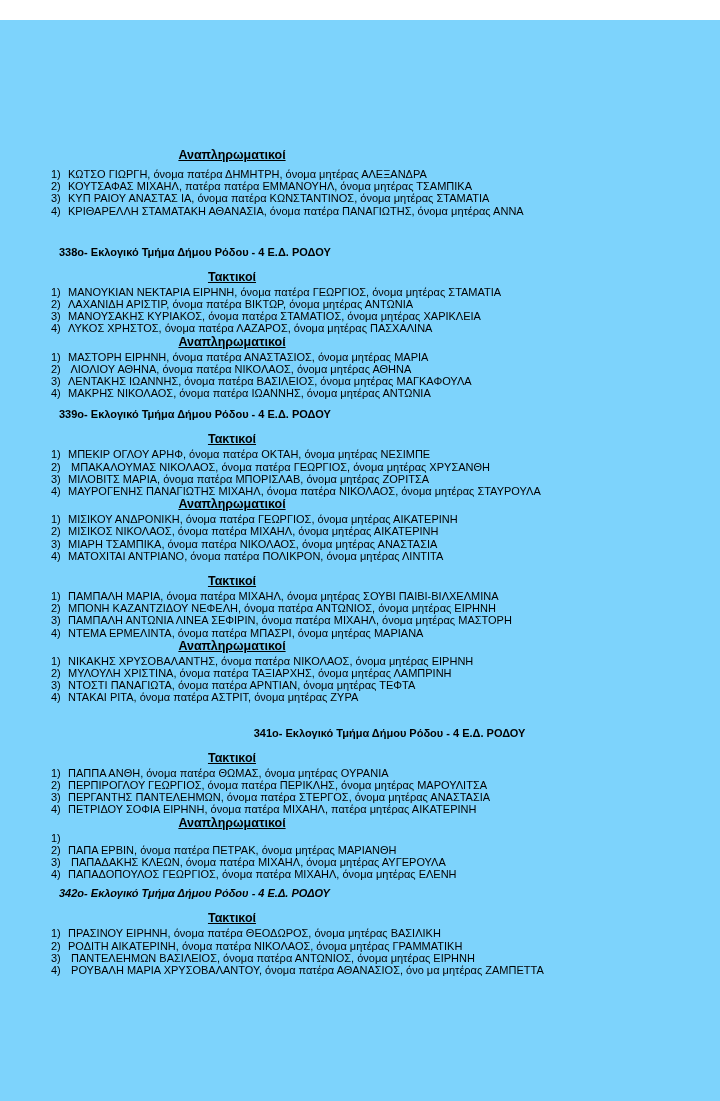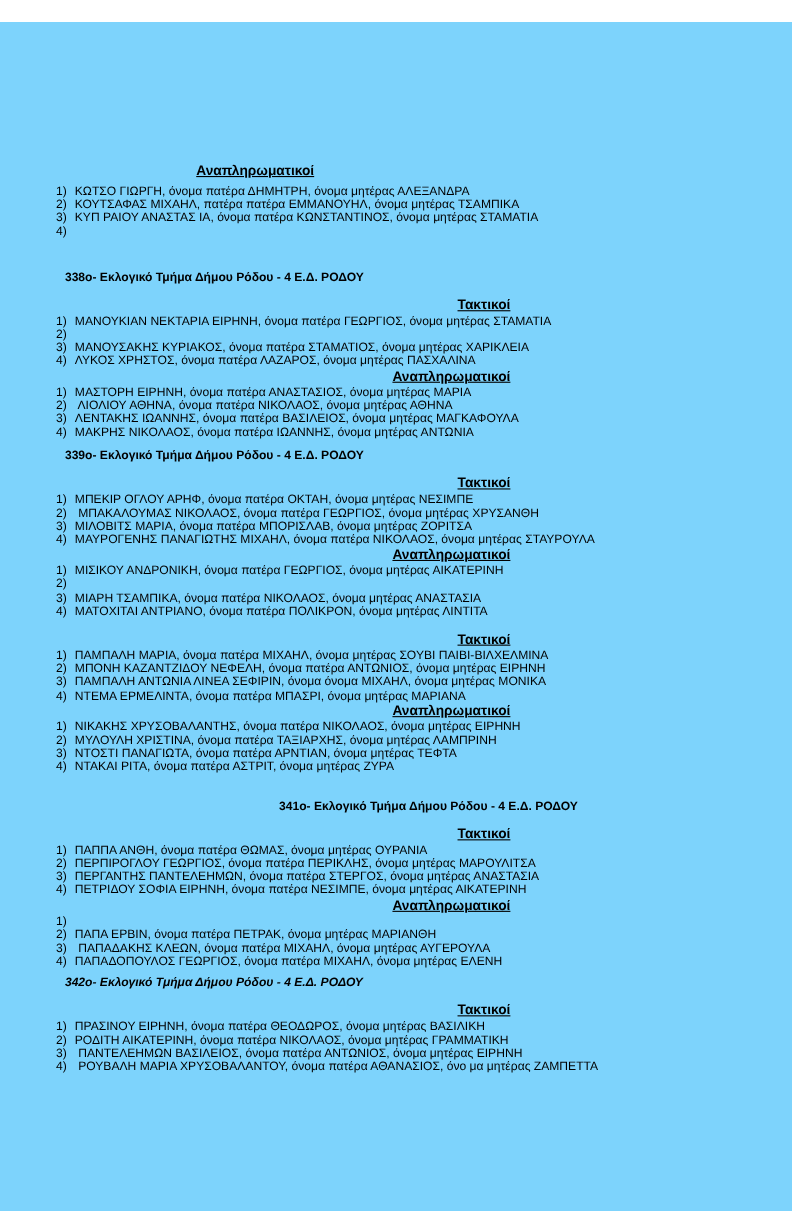--- a/index.html
+++ b/index.html
@@ -45,21 +45,21 @@
     width: 17px;
     flex: 0 0 17px;
   }
   .item .txt { white-space: pre; }
 
   
   .intro .subheading { margin-top: 128px; }
   .intro .list { margin-top: 5px; }
 
   .section .section-title { margin-top: 9px; }
-  .section .subheading { margin-top: 12px; text-align: right; }
+  .section .subheading { margin-top: 12px; }
   .section .subheading.sub-b { margin-top: 0; }
 
   .section.gap-xl .section-title { margin-top: 29px; }
   .section.gap-lg .section-title { margin-top: 23px; text-align: center; }
   .section.gap-sm .section-title { margin-top: 7px; font-style: italic; }
 </style>
 </head>
 <body>
 
 <div class="page">
@@ -75,34 +75,36 @@
         <div class="item">
             <span class="num">2)</span>
             <span class="txt">ΚΟΥΤΣΑΦΑΣ ΜΙΧΑΗΛ, πατέρα πατέρα ΕΜΜΑΝΟΥΗΛ, όνομα μητέρας ΤΣΑΜΠΙΚΑ</span>
           </div>
         <div class="item">
             <span class="num">3)</span>
             <span class="txt">ΚΥΠ ΡΑΙΟΥ ΑΝΑΣΤΑΣ ΙΑ, όνομα πατέρα ΚΩΝΣΤΑΝΤΙΝΟΣ, όνομα μητέρας ΣΤΑΜΑΤΙΑ</span>
           </div>
         <div class="item">
             <span class="num">4)</span>
+            <span class="txt">ΚΡΙΘΑΡΕΛΛΗ ΣΤΑΜΑΤΑΚΗ ΑΘΑΝΑΣΙΑ, όνομα πατέρα ΠΑΝΑΓΙΩΤΗΣ, όνομα μητέρας ΑΝΝΑ</span>
           </div>
       </div>
     </div>
 
     <div class="section gap-xl">
       <div class="section-title">338ο- Εκλογικό Τμήμα Δήμου Ρόδου - 4 Ε.Δ. ΡΟΔΟΥ</div>
       <div class="subheading sub-a">Τακτικοί</div>
       <div class="list">
         <div class="item">
             <span class="num">1)</span>
             <span class="txt">ΜΑΝΟΥΚΙΑΝ ΝΕΚΤΑΡΙΑ ΕΙΡΗΝΗ, όνομα πατέρα ΓΕΩΡΓΙΟΣ, όνομα μητέρας ΣΤΑΜΑΤΙΑ</span>
           </div>
         <div class="item">
             <span class="num">2)</span>
+            <span class="txt">ΛΑΧΑΝΙΔΗ ΑΡΙΣΤΙΡ, όνομα πατέρα ΒΙΚΤΩΡ, όνομα μητέρας ΑΝΤΩΝΙΑ</span>
           </div>
         <div class="item">
             <span class="num">3)</span>
             <span class="txt">ΜΑΝΟΥΣΑΚΗΣ ΚΥΡΙΑΚΟΣ, όνομα πατέρα ΣΤΑΜΑΤΙΟΣ, όνομα μητέρας ΧΑΡΙΚΛΕΙΑ</span>
           </div>
         <div class="item">
             <span class="num">4)</span>
             <span class="txt">ΛΥΚΟΣ ΧΡΗΣΤΟΣ, όνομα πατέρα ΛΑΖΑΡΟΣ, όνομα μητέρας ΠΑΣΧΑΛΙΝΑ</span>
           </div>
       </div>
@@ -149,20 +151,21 @@
           </div>
       </div>
       <div class="subheading sub-b">Αναπληρωματικοί</div>
       <div class="list">
         <div class="item">
             <span class="num">1)</span>
             <span class="txt">ΜΙΣΙΚΟΥ ΑΝΔΡΟΝΙΚΗ, όνομα πατέρα ΓΕΩΡΓΙΟΣ, όνομα μητέρας ΑΙΚΑΤΕΡΙΝΗ</span>
           </div>
         <div class="item">
             <span class="num">2)</span>
+            <span class="txt">ΜΙΣΙΚΟΣ ΝΙΚΟΛΑΟΣ, όνομα πατέρα ΜΙΧΑΗΛ, όνομα μητέρας ΑΙΚΑΤΕΡΙΝΗ</span>
           </div>
         <div class="item">
             <span class="num">3)</span>
             <span class="txt">ΜΙΑΡΗ ΤΣΑΜΠΙΚΑ, όνομα πατέρα ΝΙΚΟΛΑΟΣ, όνομα μητέρας ΑΝΑΣΤΑΣΙΑ</span>
           </div>
         <div class="item">
             <span class="num">4)</span>
             <span class="txt">ΜΑΤΟΧΙΤΑΙ ΑΝΤΡΙΑΝΟ, όνομα πατέρα ΠΟΛΙΚΡΟΝ, όνομα μητέρας ΛΙΝΤΙΤΑ</span>
           </div>
       </div>
@@ -174,21 +177,21 @@
         <div class="item">
             <span class="num">1)</span>
             <span class="txt">ΠΑΜΠΑΛΗ ΜΑΡΙΑ, όνομα πατέρα ΜΙΧΑΗΛ, όνομα μητέρας ΣΟΥΒΙ ΠΑΙΒΙ-ΒΙΛΧΕΛΜΙΝΑ</span>
           </div>
         <div class="item">
             <span class="num">2)</span>
             <span class="txt">ΜΠΟΝΗ ΚΑΖΑΝΤΖΙΔΟΥ ΝΕΦΕΛΗ, όνομα πατέρα ΑΝΤΩΝΙΟΣ, όνομα μητέρας ΕΙΡΗΝΗ</span>
           </div>
         <div class="item">
             <span class="num">3)</span>
-            <span class="txt">ΠΑΜΠΑΛΗ ΑΝΤΩΝΙΑ ΛΙΝΕΑ ΣΕΦΙΡΙΝ, όνομα όνομα ΜΙΧΑΗΛ, όνομα μητέρας ΜΟΝΙΚΑ</span>
+            <span class="txt">ΠΑΜΠΑΛΗ ΑΝΤΩΝΙΑ ΛΙΝΕΑ ΣΕΦΙΡΙΝ, όνομα πατέρα ΜΙΧΑΗΛ, όνομα μητέρας ΜΑΣΤΟΡΗ</span>
           </div>
         <div class="item">
             <span class="num">4)</span>
             <span class="txt">ΝΤΕΜΑ ΕΡΜΕΛΙΝΤΑ, όνομα πατέρα ΜΠΑΣΡΙ, όνομα μητέρας ΜΑΡΙΑΝΑ</span>
           </div>
       </div>
       <div class="subheading sub-b">Αναπληρωματικοί</div>
       <div class="list">
         <div class="item">
             <span class="num">1)</span>
@@ -220,21 +223,21 @@
         <div class="item">
             <span class="num">2)</span>
             <span class="txt">ΠΕΡΠΙΡΟΓΛΟΥ ΓΕΩΡΓΙΟΣ, όνομα πατέρα ΠΕΡΙΚΛΗΣ, όνομα μητέρας ΜΑΡΟΥΛΙΤΣΑ</span>
           </div>
         <div class="item">
             <span class="num">3)</span>
             <span class="txt">ΠΕΡΓΑΝΤΗΣ ΠΑΝΤΕΛΕΗΜΩΝ, όνομα πατέρα ΣΤΕΡΓΟΣ, όνομα μητέρας ΑΝΑΣΤΑΣΙΑ</span>
           </div>
         <div class="item">
             <span class="num">4)</span>
-            <span class="txt">ΠΕΤΡΙΔΟΥ ΣΟΦΙΑ ΕΙΡΗΝΗ, όνομα πατέρα ΝΕΣΙΜΠΕ, όνομα μητέρας ΑΙΚΑΤΕΡΙΝΗ</span>
+            <span class="txt">ΠΕΤΡΙΔΟΥ ΣΟΦΙΑ ΕΙΡΗΝΗ, όνομα πατέρα ΜΙΧΑΗΛ, πατέρα μητέρας ΑΙΚΑΤΕΡΙΝΗ</span>
           </div>
       </div>
       <div class="subheading sub-b">Αναπληρωματικοί</div>
       <div class="list">
         <div class="item">
             <span class="num">1)</span>
           </div>
         <div class="item">
             <span class="num">2)</span>
             <span class="txt">ΠΑΠΑ ΕΡΒΙΝ, όνομα πατέρα ΠΕΤΡΑΚ, όνομα μητέρας ΜΑΡΙΑΝΘΗ</span>

